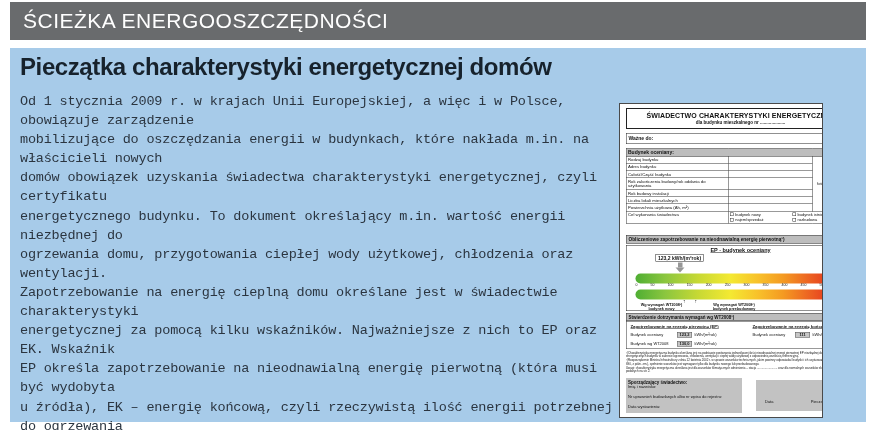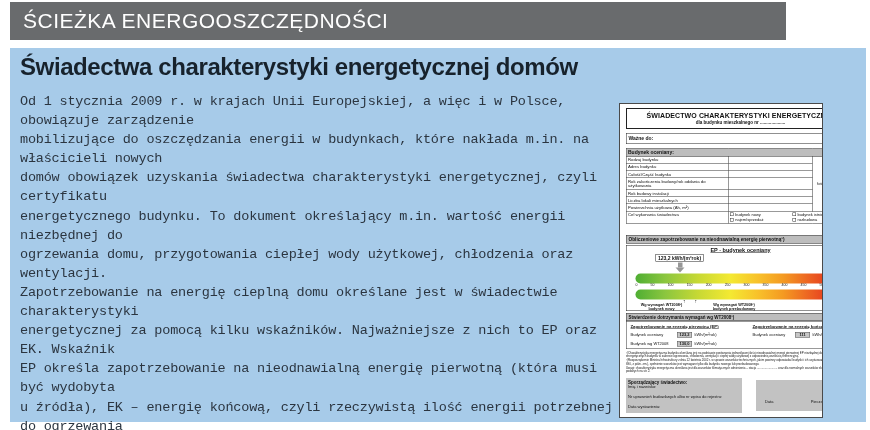--- a/index.html
+++ b/index.html
@@ -1,21 +1,21 @@
 <!DOCTYPE html>
 <html lang="pl"><head>
 <meta charset="utf-8">
 <style>
   * { margin:0; padding:0; box-sizing:border-box; }
   html,body { background:#ffffff; }
   body { font-family:"Liberation Sans", sans-serif; }
   .page { position:relative; width:870px; height:430px; background:#ffffff; overflow:hidden; }
 
   
-  .banner { position:absolute; left:10px; top:2px; width:776px; height:38px;
+  .banner { position:absolute; left:10px; top:2px; width:856px; height:38px;
             background:#696b6d; color:#ffffff; display:flex; align-items:center;
             padding-left:13px; font-size:21px; letter-spacing:0.5px; }
 
   
   .panel { position:absolute; left:10px; top:48px; width:856px; height:374px; background:#a7cbe9; }
 
   .article-title { position:absolute; left:10px; top:5px; font-size:24px; font-weight:bold;
                    color:#17222c; letter-spacing:-0.4px; }
   .article-body { position:absolute; left:10px; top:44px; width:600px;
                   font-size:13.5px; line-height:19.1px; letter-spacing:-0.2px;
@@ -99,21 +99,21 @@
 <body>
 
 <div class="page">
 
   <div class="banner">
     <span>ŚCIEŻKA ENERGOOSZCZĘDNOŚCI</span>
   </div>
 
   <div class="panel">
 
-    <h1 class="article-title">Świadectwa charakterystyki energetycznej domów</h1>
+    <h1 class="article-title">Pieczątka charakterystyki energetycznej domów</h1>
 
     <div class="article-body">Od 1 stycznia 2009 r. w krajach Unii Europejskiej, a więc i w Polsce, obowiązuje zarządzenie
 mobilizujące do oszczędzania energii w budynkach, które nakłada m.in. na właścicieli nowych
 domów obowiązek uzyskania świadectwa charakterystyki energetycznej, czyli certyfikatu
 energetycznego budynku. To dokument określający m.in. wartość energii niezbędnej do
 ogrzewania domu, przygotowania ciepłej wody użytkowej, chłodzenia oraz wentylacji.
 Zapotrzebowanie na energię cieplną domu określane jest w świadectwie charakterystyki
 energetycznej za pomocą kilku wskaźników. Najważniejsze z nich to EP oraz EK. Wskaźnik
 EP określa zapotrzebowanie na nieodnawialną energię pierwotną (która musi być wydobyta
 u źródła), EK – energię końcową, czyli rzeczywistą ilość energii potrzebnej do ogrzewania

